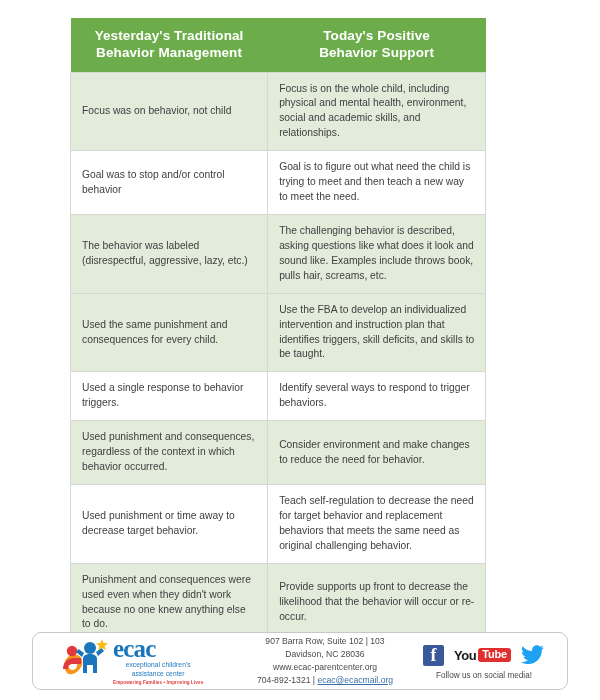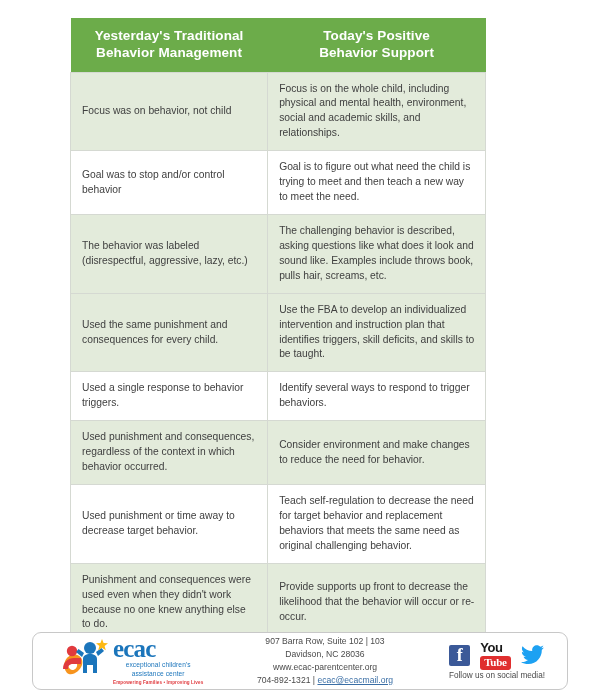--- a/index.html
+++ b/index.html
@@ -149,41 +149,39 @@
     transform: translateY(-52%);
     text-align: center;
     color: #ffffff;
     font-family: "Liberation Serif", serif;
     font-size: 18px;
     font-weight: bold;
     line-height: 1;
   }
   .yt-icon {
     display: flex;
-    align-items: flex-start;
+    align-items: center;
     gap: 2px;
-    flex-direction: column;
   }
   .yt-you {
     font-size: 13px;
     font-weight: bold;
     color: #1a1a1a;
     letter-spacing: -0.4px;
     line-height: 1;
   }
   .yt-tube {
     background: #e02f2f;
     color: #ffffff;
     font-size: 11px;
     font-weight: bold;
     padding: 1px 4px 2px 4px;
     border-radius: 3px;
     line-height: 1;
     letter-spacing: -0.2px;
-    font-family: Liberation Serif, serif;
   }
   .tw-icon { width: 24px; height: 20px; }
   .social-caption {
     font-size: 8.2px;
     color: #4a4a4a;
     margin-top: 3px;
     white-space: nowrap;
   }
 </style>
 </head>

